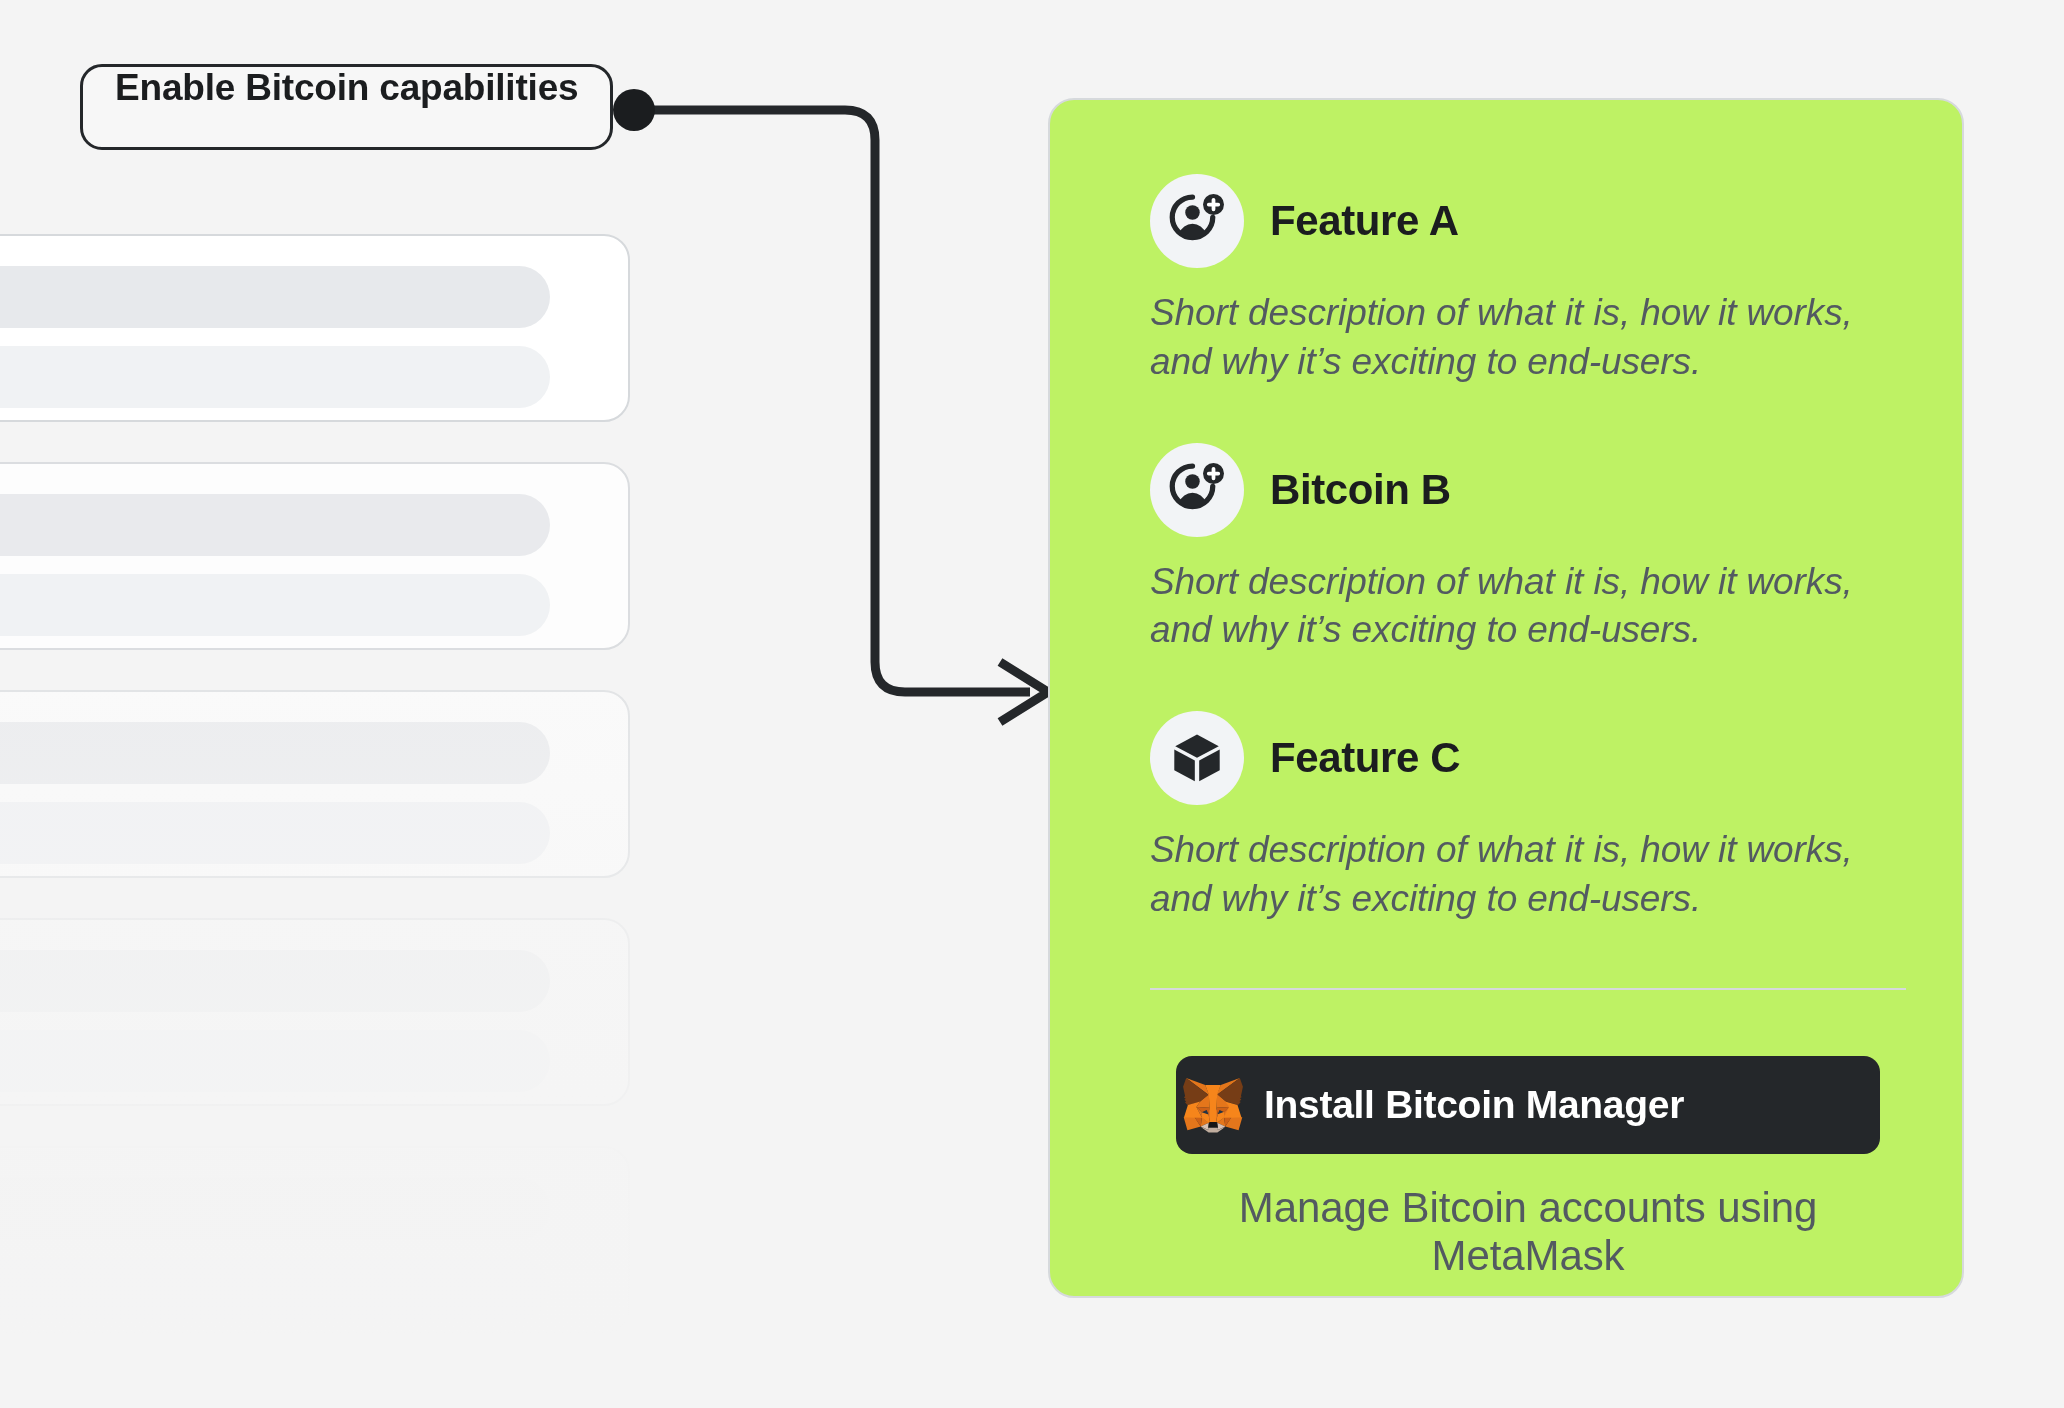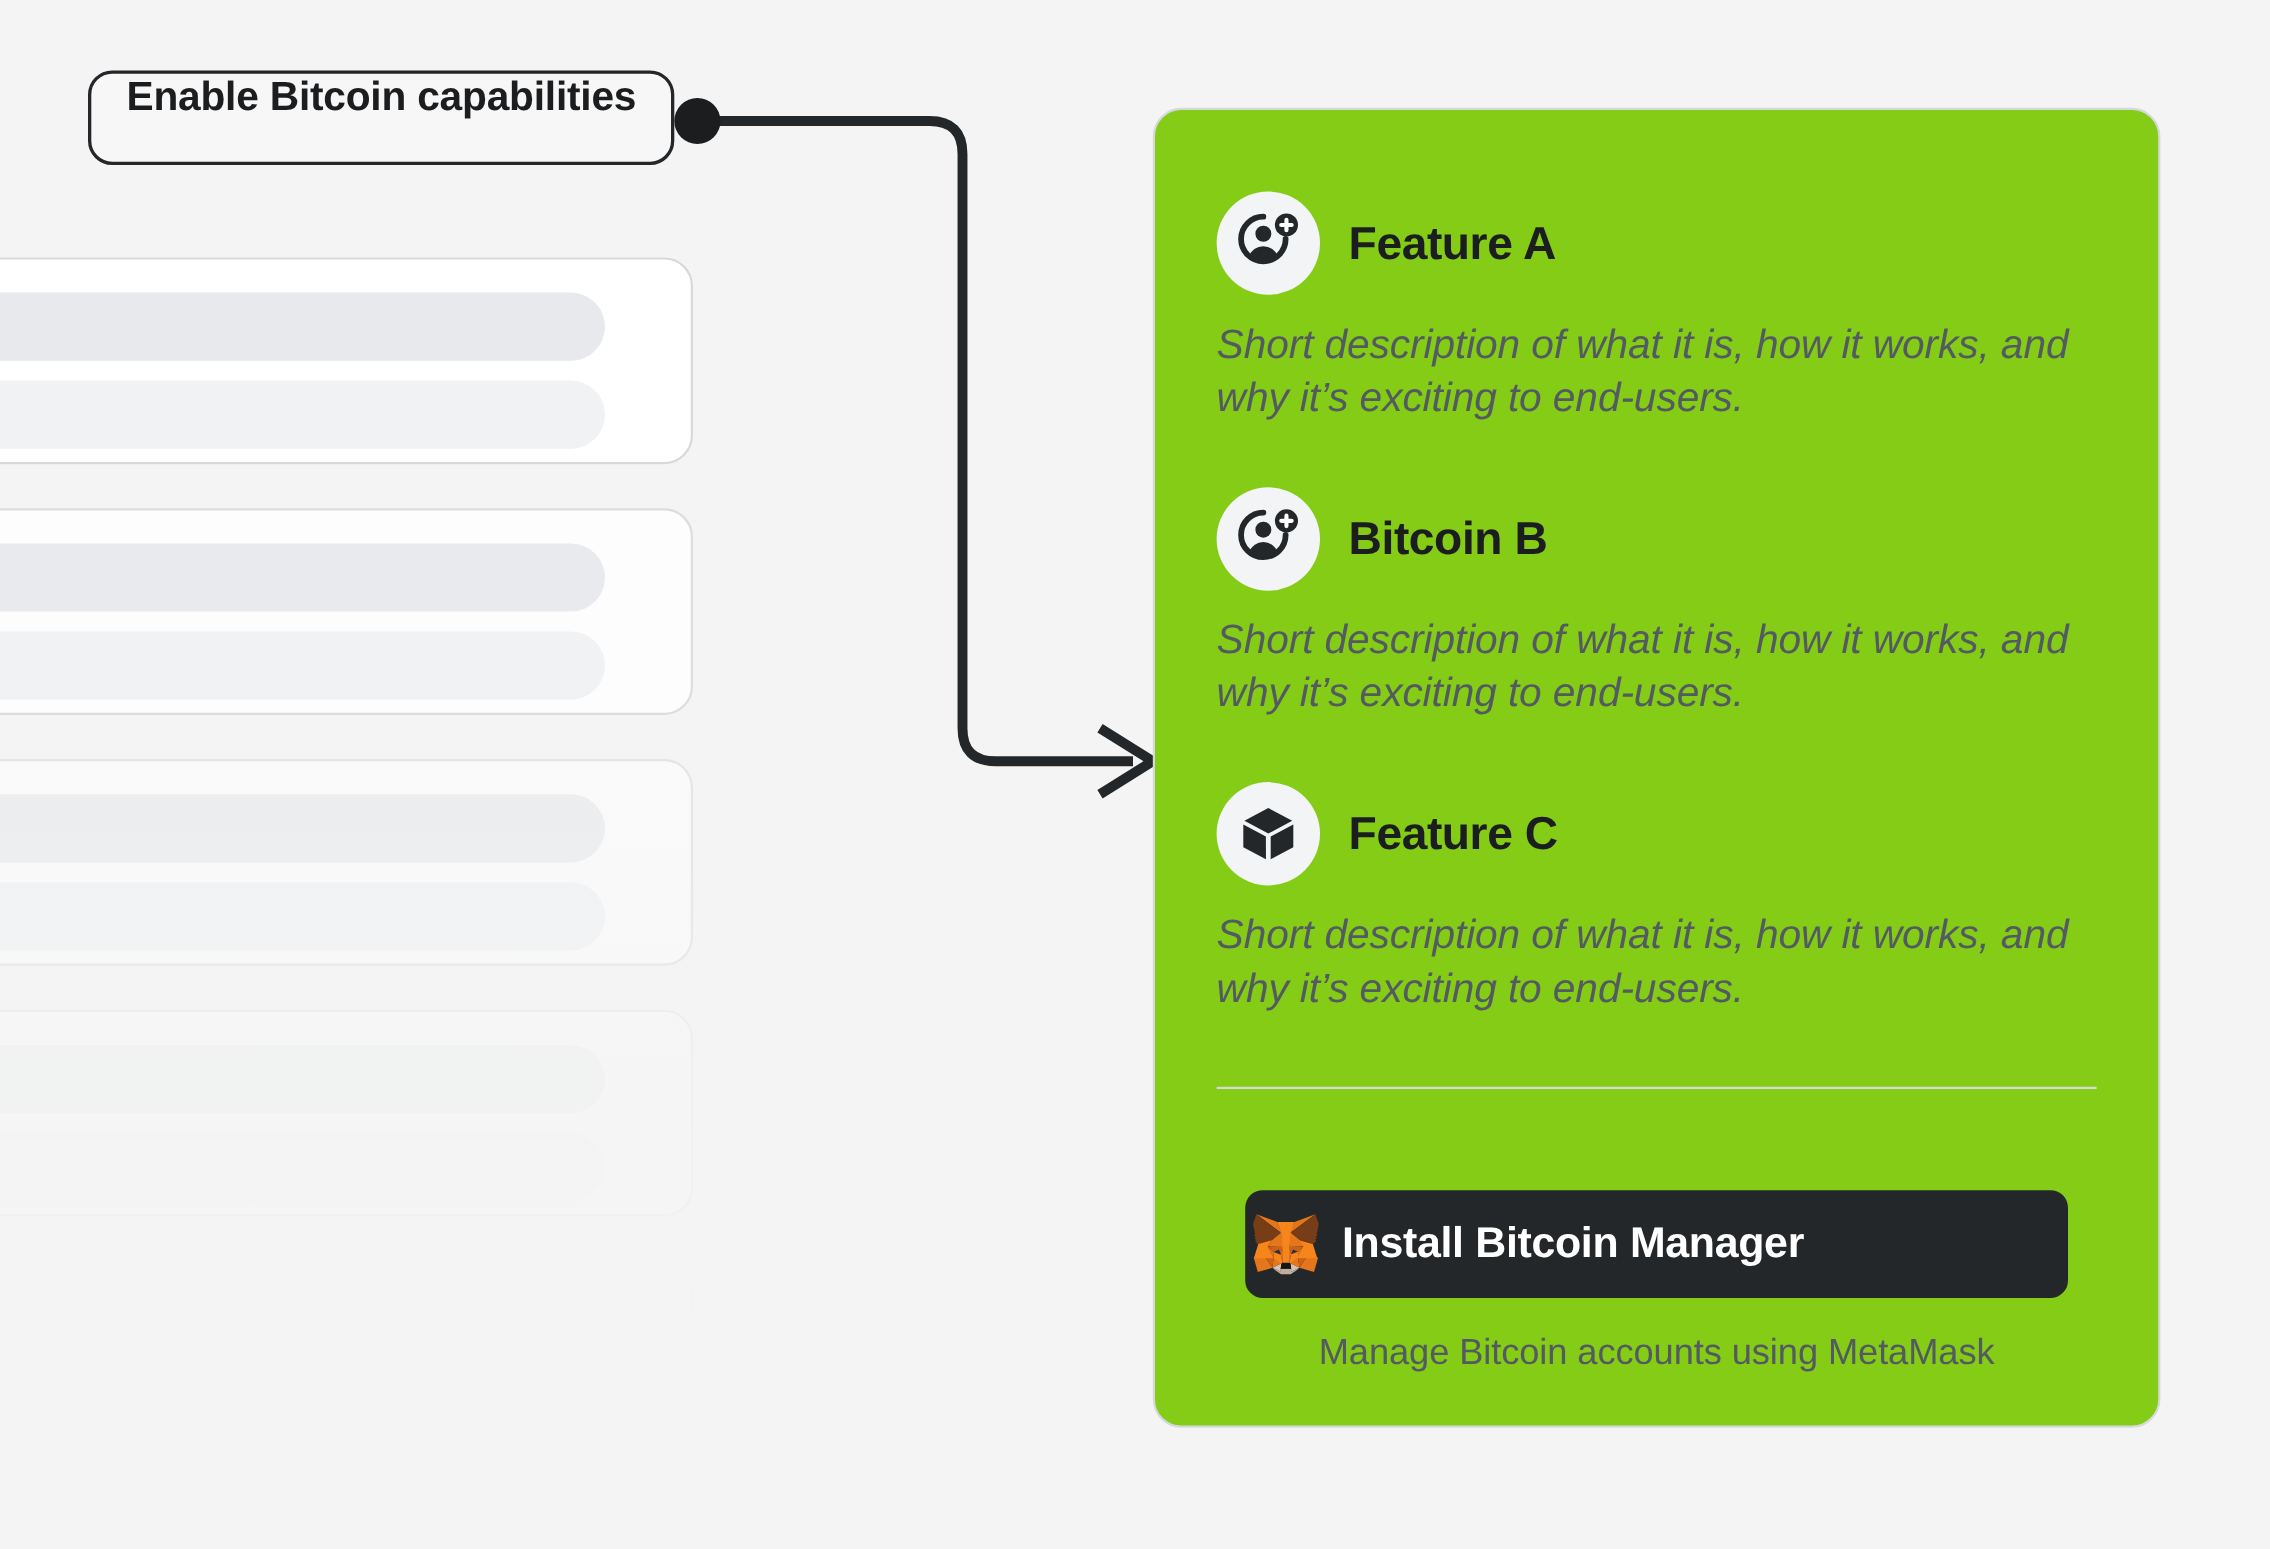--- a/index.html
+++ b/index.html
@@ -107,25 +107,26 @@
   }
 
   
   .feature-card {
     position: absolute;
     left: 1048px;
     top: 98px;
     width: 916px;
     height: 1200px;
     box-sizing: border-box;
-    background: #84cc16;
+    background: #bef264;
     border: 2px solid #D6D9DC;
     border-radius: 26px;
     display: flex;
     flex-direction: column;
+    padding-left: 44px;
   }
 
   .features-body {
     flex: 1 1 auto;
     padding: 74px 56px 0 56px;
   }
 
   .feature-block { margin-bottom: 0; }
   .feature-block + .feature-block { margin-top: 56px; }
 
@@ -189,21 +190,21 @@
   .install-label {
     font-size: 39px;
     font-weight: 700;
     color: #FFFFFF;
     letter-spacing: -0.3px;
   }
   .fox-logo { display: block; width: 62px; height: 58px; flex: 0 0 62px; }
 
   .footer-note {
     margin-top: 30px;
-    font-size: 33px;
+    font-size: 42px;
     color: #535A61;
     letter-spacing: -0.1px;
   }
 </style>
 </head>
 <body>
 
 <div class="stage">
 
   <div class="skeleton-col">

